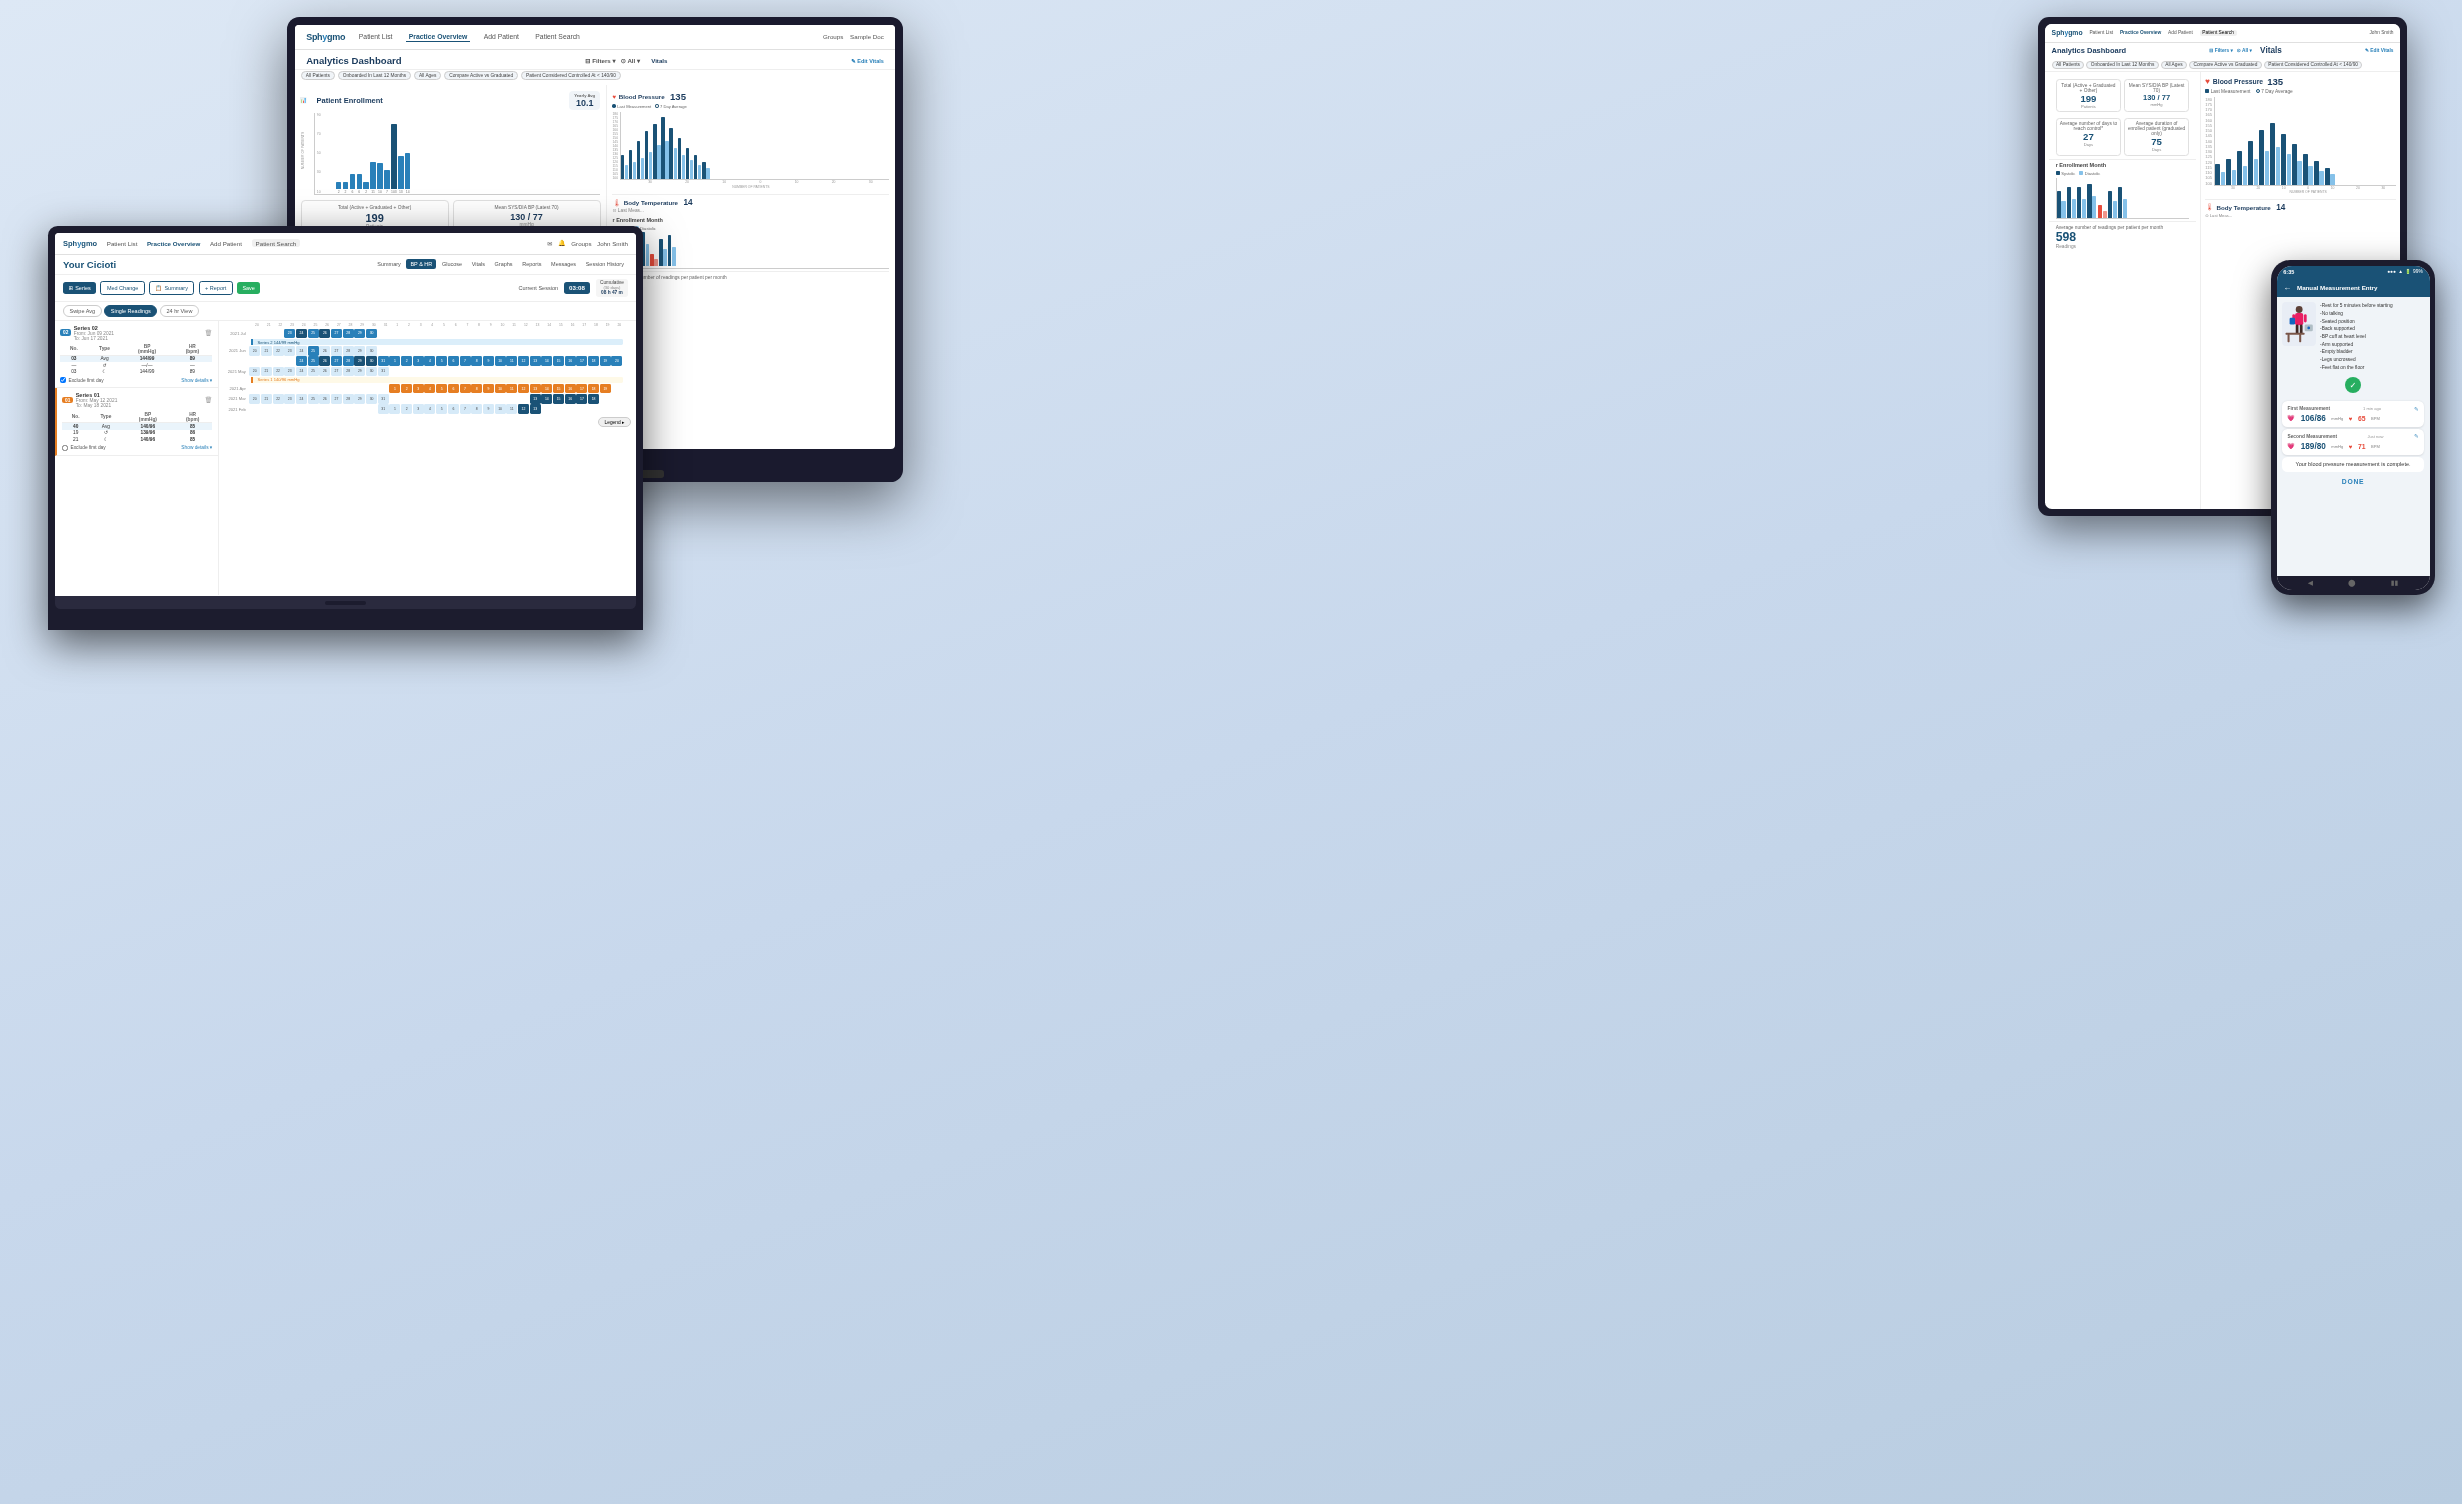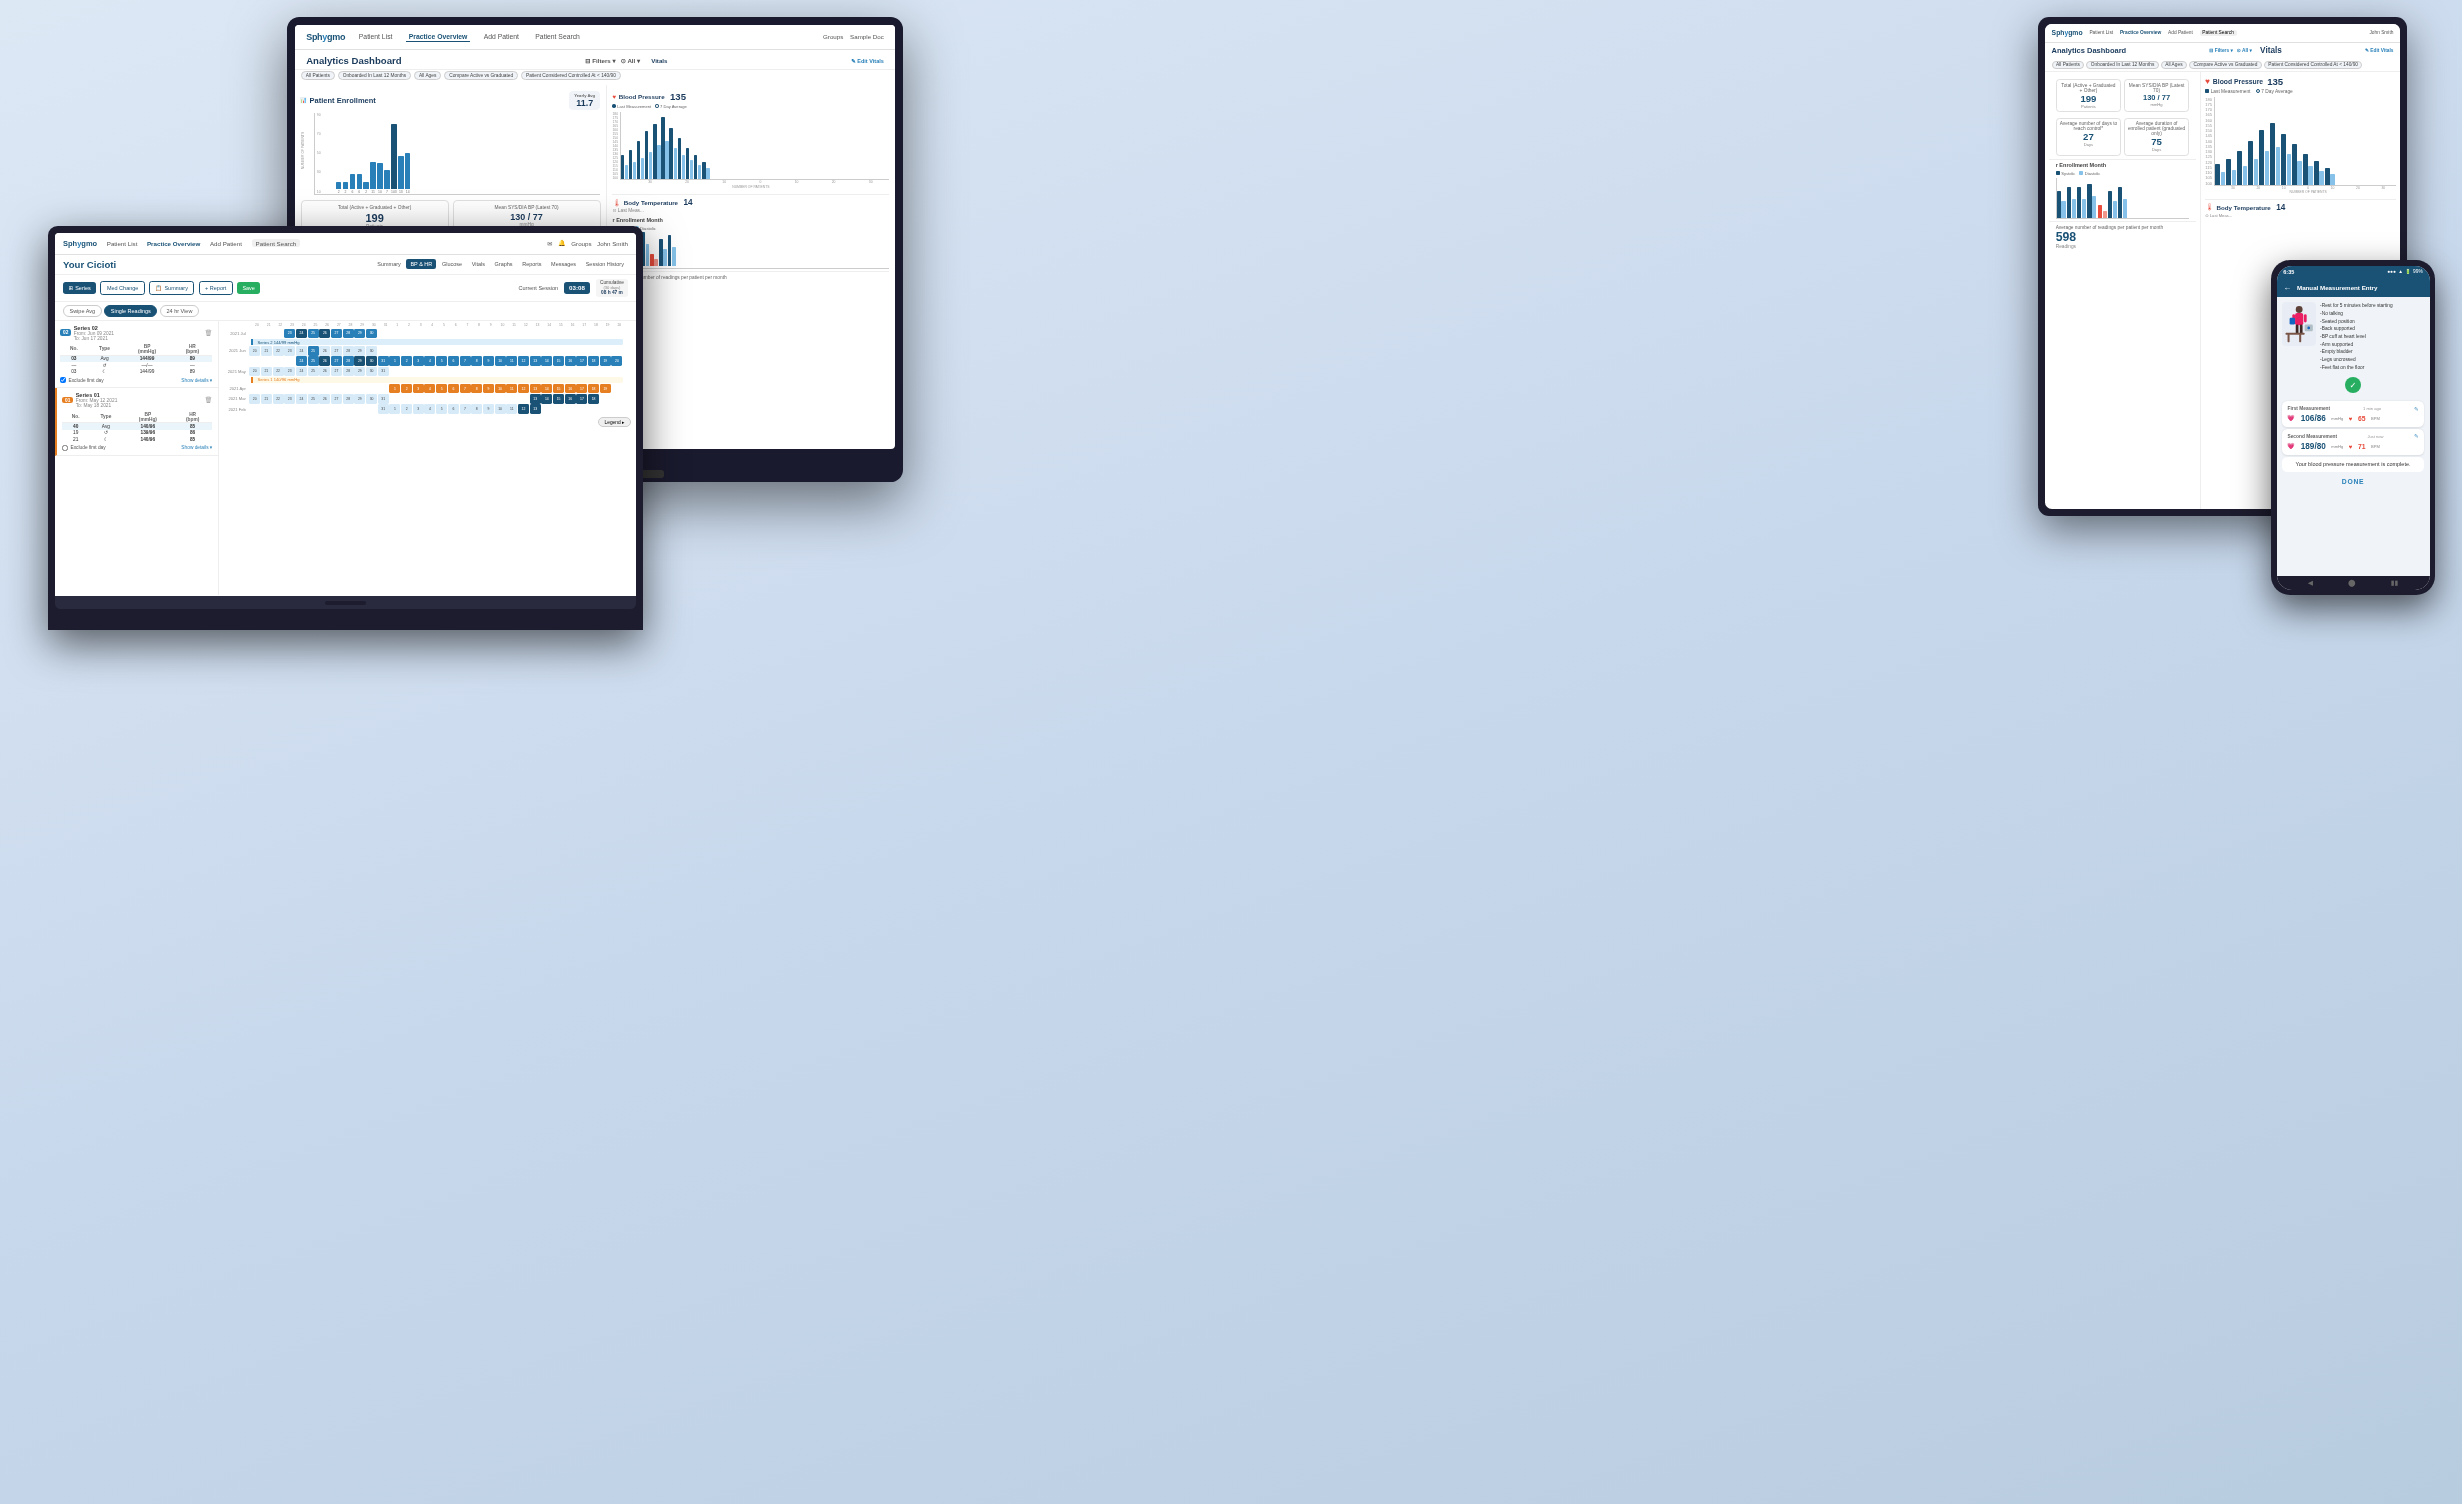--- a/index.html
+++ b/index.html
@@ -123,21 +123,21 @@
       font-size: 4.8px;
       color: #444;
     }
     .enrollment-title {
       font-size: 7.5px;
       font-weight: 700;
       color: #1a3a5c;
       margin-bottom: 2.7px;
       display: flex;
       align-items: center;
-      gap: 2px;
+      gap: 9px;
     }
     .yearly-avg {
       margin-left: auto;
       background: #f0f4f8;
       border-radius: 4.1px;
       padding: 2.1px 5.5px;
       font-size: 5.5px;
       text-align: center;
     }
     .yearly-avg .num { font-size: 9px; font-weight: 700; color: #1a3a5c; }
@@ -755,21 +755,21 @@
     </div>
 
     <div class="analytics-body">
 
       <div class="analytics-left">
         <div class="enrollment-title">
           <span style="font-size:5.5px;">📊</span>
           <span>Patient Enrollment</span>
           <div class="yearly-avg">
             <div style="font-size:4.1px;color:#666;">Yearly Avg</div>
-            <div class="num">11.7</div>
+            <div class="num">10.1</div>
           </div>
         </div>
 
         <div style="position:relative;padding-left:13.7px;">
           <div style="position:absolute;left:0;top:0;bottom:6.8px;font-size:3.4px;color:#999;writing-mode:vertical-rl;transform:rotate(180deg);text-align:center;">NUMBER OF PATIENTS</div>
           <div class="bar-chart-area">
             <div class="chart-y-label">
               <span>90</span>
                 <span>70</span>
                 <span>50</span>

